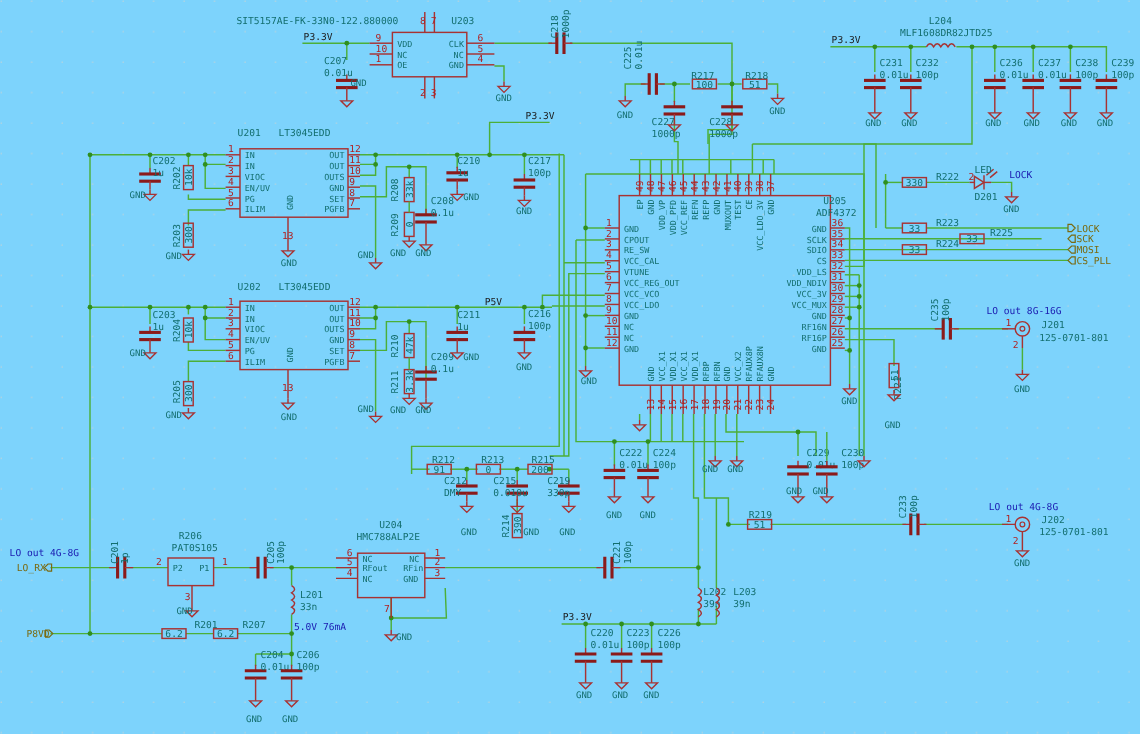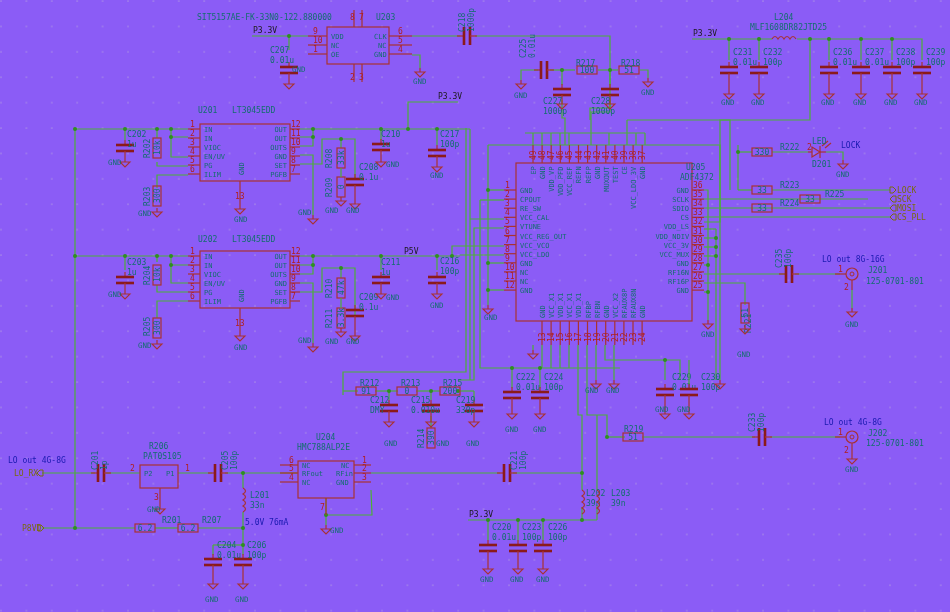--- a/index.html
+++ b/index.html
@@ -1,16 +1,16 @@
 <!DOCTYPE html>
 <html><head>
 <meta charset="utf-8">
 <style>
   html,body{margin:0;padding:0;background:#f5f4ef;}
-  #sheet{width:950px;height:612px;position:relative;overflow:hidden;background:#8b5cf6;}
+  #sheet{width:950px;height:612px;position:relative;overflow:hidden;background:#7dd3fc;}
   svg{position:absolute;left:0;top:0;}
   .w{stroke:#4caf38;stroke-width:1.2;fill:none;}
   .pin{stroke:#a83232;stroke-width:1.2;fill:none;}
   .body{stroke:#a83232;stroke-width:1.2;fill:none;}
   .cap{stroke:#8b1a1a;stroke-width:2.6;}
   .dot{fill:#2f8f1f;}
   text{font-family:"DejaVu Sans Mono","Liberation Mono",monospace;}
   .ref{fill:#136e6e;font-size:8px;}
   .val{fill:#136e6e;font-size:8px;}
   .pn{fill:#b02020;font-size:8px;}

